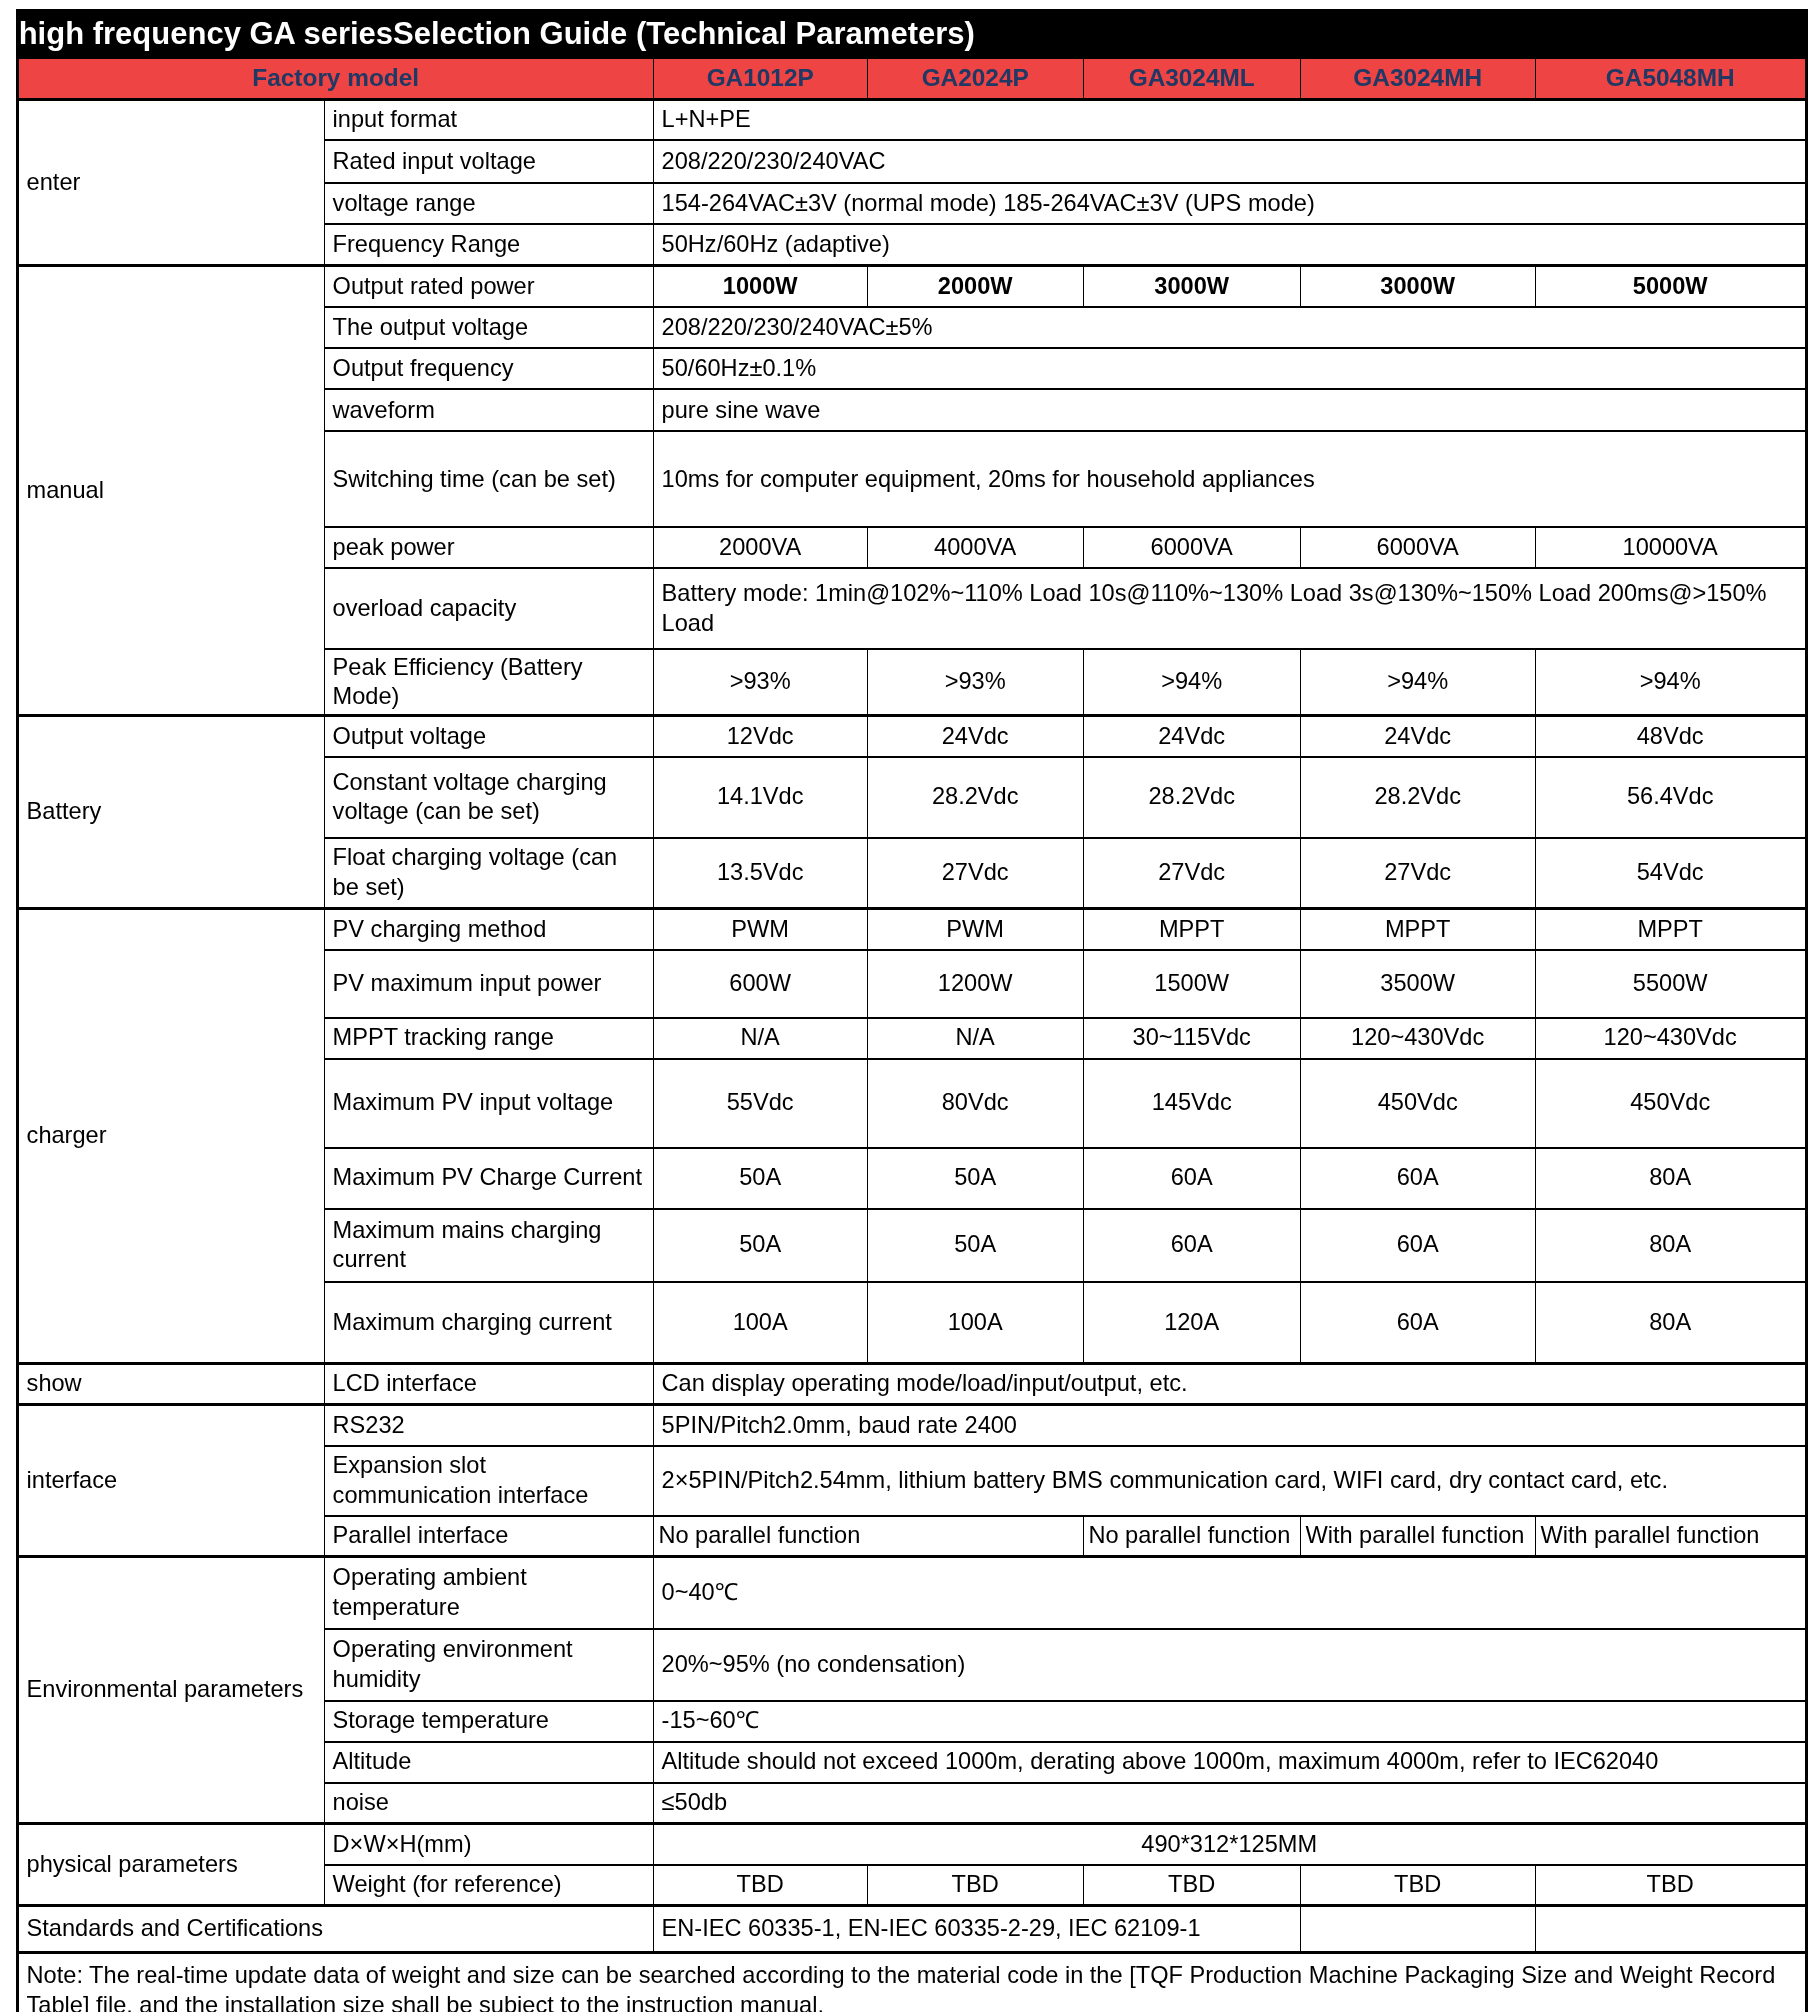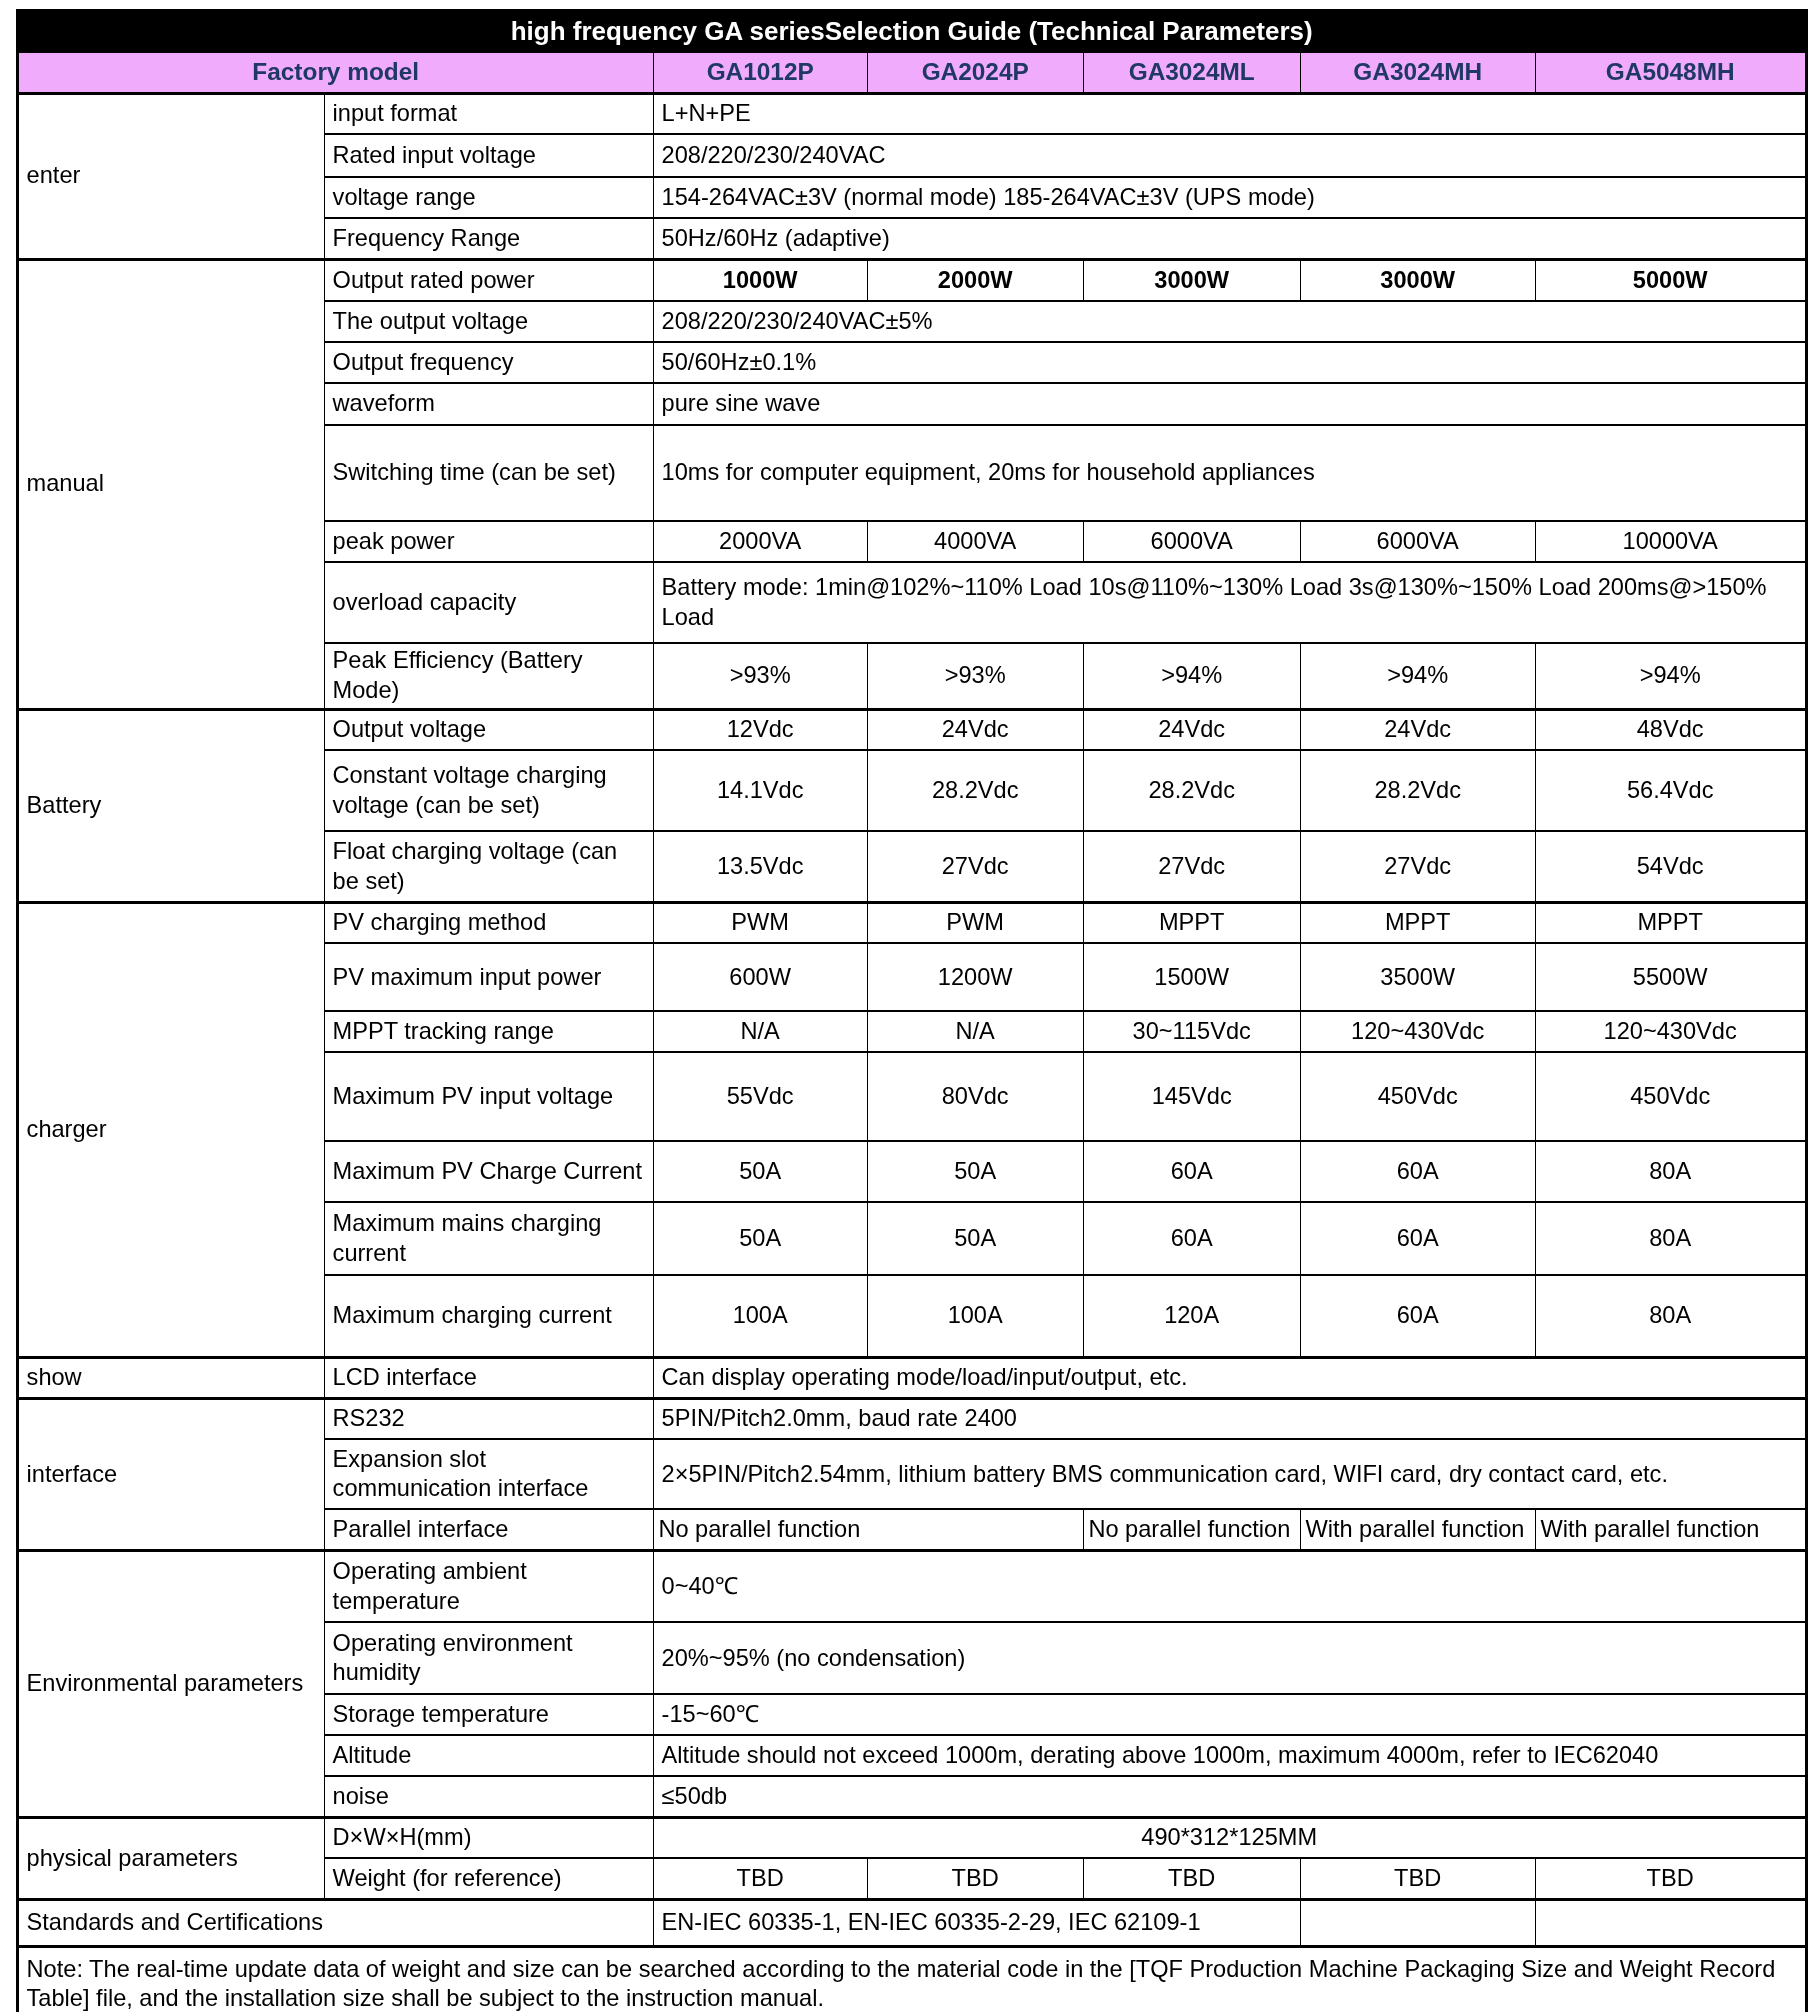--- a/index.html
+++ b/index.html
@@ -20,26 +20,26 @@
     padding:2.4px 7.9px;
     vertical-align:middle;
     overflow:hidden;
     word-wrap:break-word;
   }
   tr.sec > td{border-top:3.9px solid #000;margin-left:8px;}
   .title-cell{
     background:#000000;
     color:#FFFFFF;
     font-weight:bold;
-    font-size:26px;
-    text-align:center;
+    font-size:31px;
+    text-align:left;
     padding:3.1px 0;
   }
   .hdr{
-    background:#f0abfc;
+    background:#ef4444;
     color:#1F3864;
     font-weight:bold;
     font-size:24.4px;
     text-align:center;
   }
   .center{text-align:center;padding:2.4px 3.1px;}
   .bold{font-weight:bold;}
   .tight{padding:2.4px 4.7px;}
 </style>
 </head>

